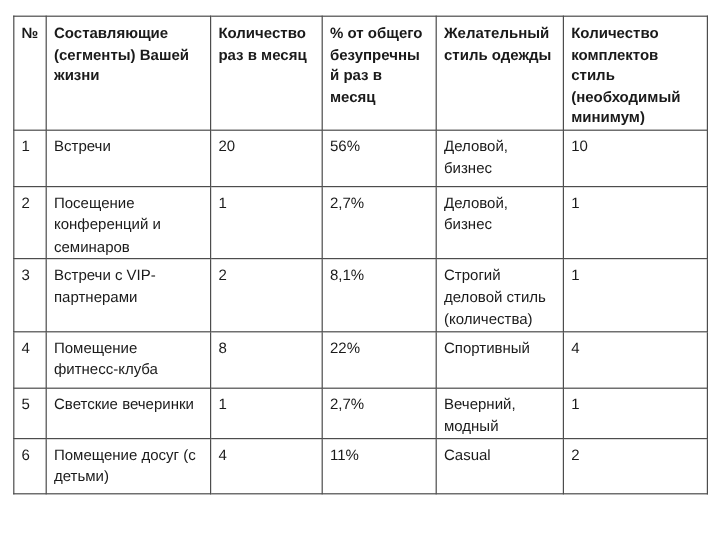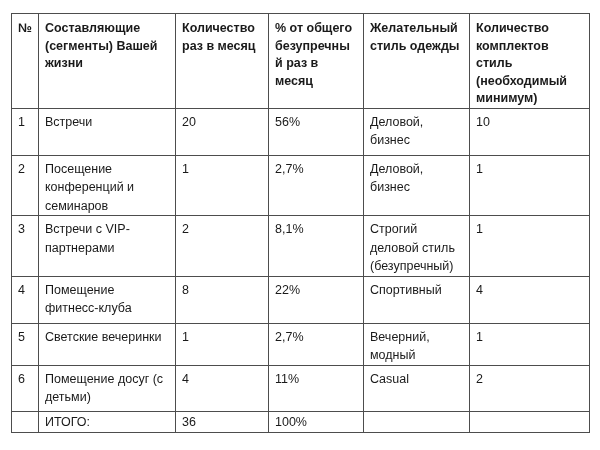--- a/index.html
+++ b/index.html
@@ -96,21 +96,21 @@
       <td>2,7%</td>
       <td class="just">Деловой, бизнес</td>
       <td>1</td>
     </tr>
 
     <tr class="r3">
       <td>3</td>
       <td class="just">Встречи с VIP-партнерами</td>
       <td>2</td>
       <td>8,1%</td>
-      <td class="just">Строгий деловой стиль (безупречный)</td>
+      <td class="just">Строгий деловой стиль (количества)</td>
       <td>1</td>
     </tr>
 
     <tr class="r4">
       <td>4</td>
       <td class="just">Помещение фитнесс‑клуба</td>
       <td>8</td>
       <td>22%</td>
       <td class="just">Спортивный</td>
       <td>4</td>
@@ -127,23 +127,15 @@
 
     <tr class="r6">
       <td>6</td>
       <td class="just">Помещение досуг (с детьми)</td>
       <td>4</td>
       <td>11%</td>
       <td class="just">Casual</td>
       <td>2</td>
     </tr>
 
-    <tr class="r-t">
-      <td></td>
-      <td class="b">ИТОГО:</td>
-      <td class="b">36</td>
-      <td>100%</td>
-      <td></td>
-      <td></td>
-    </tr>
   </tbody>
     </table>
 </div>
 
 </body></html>

